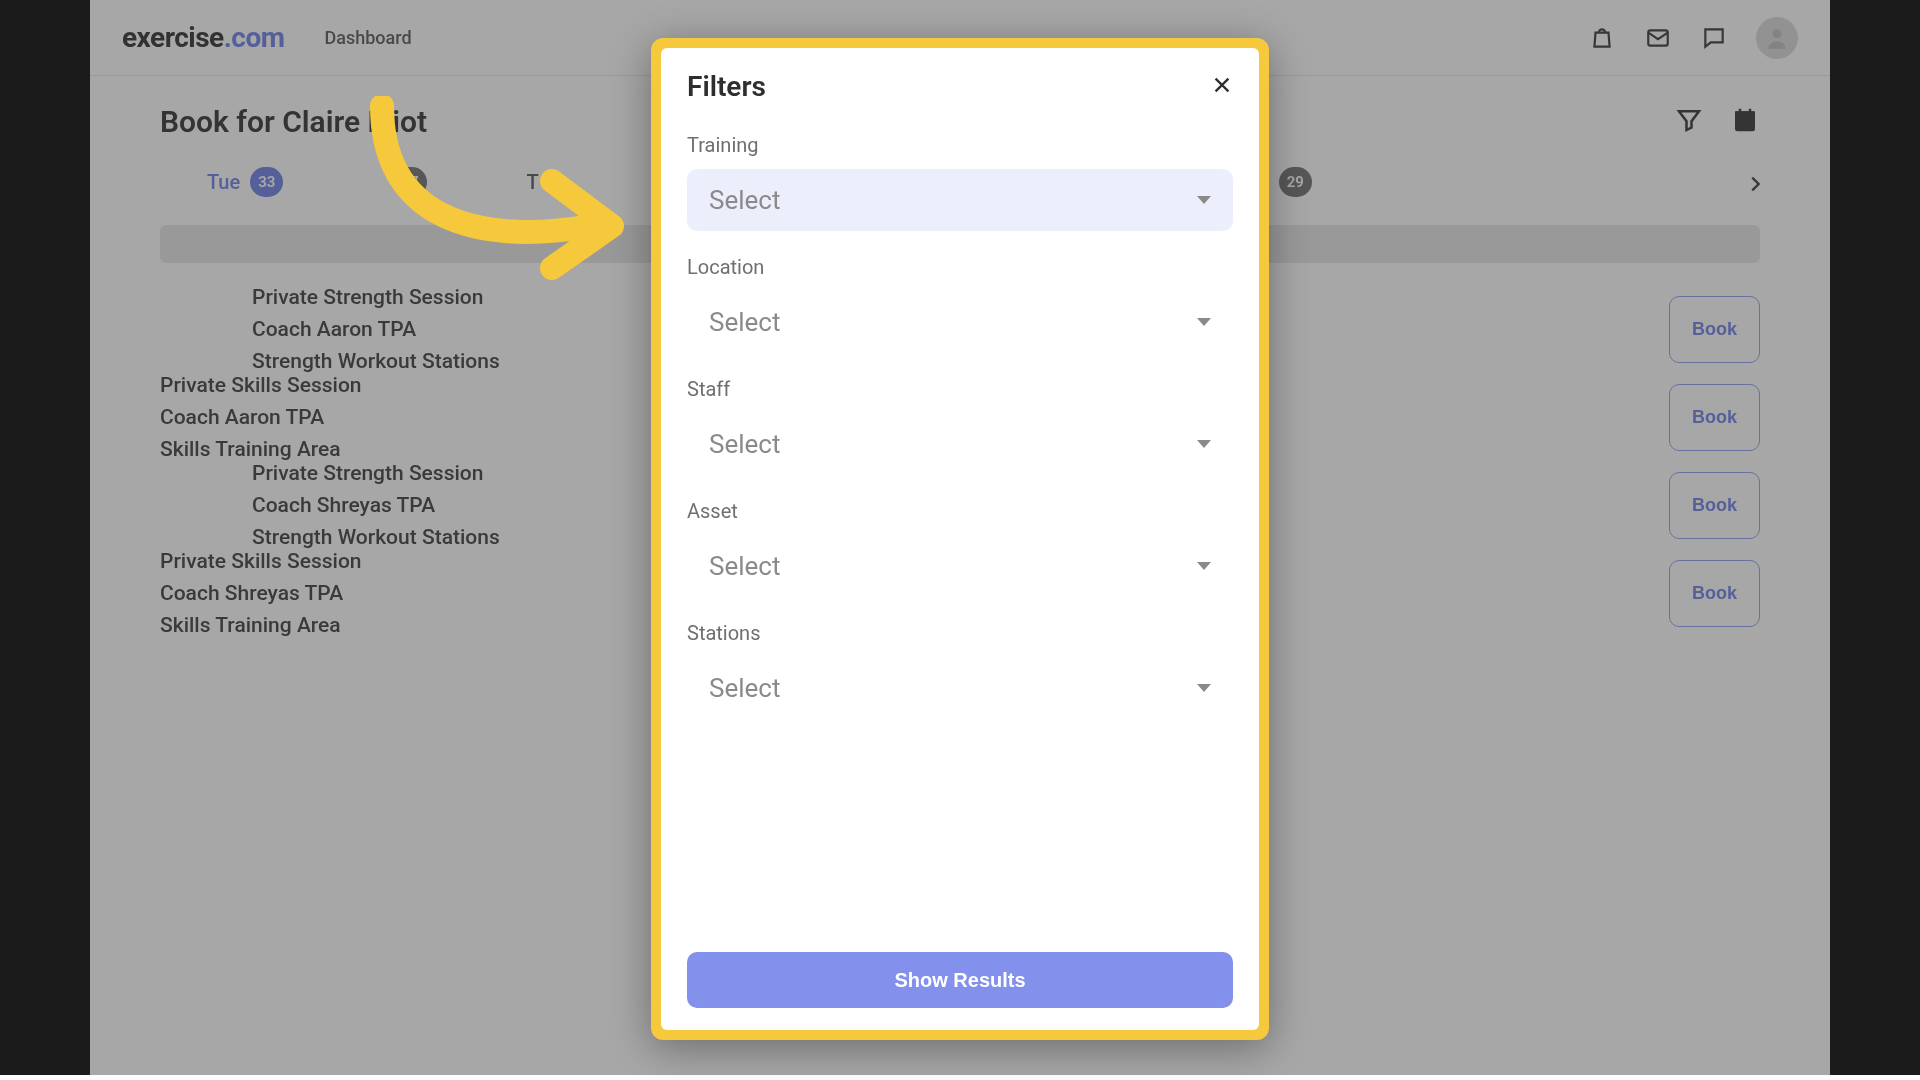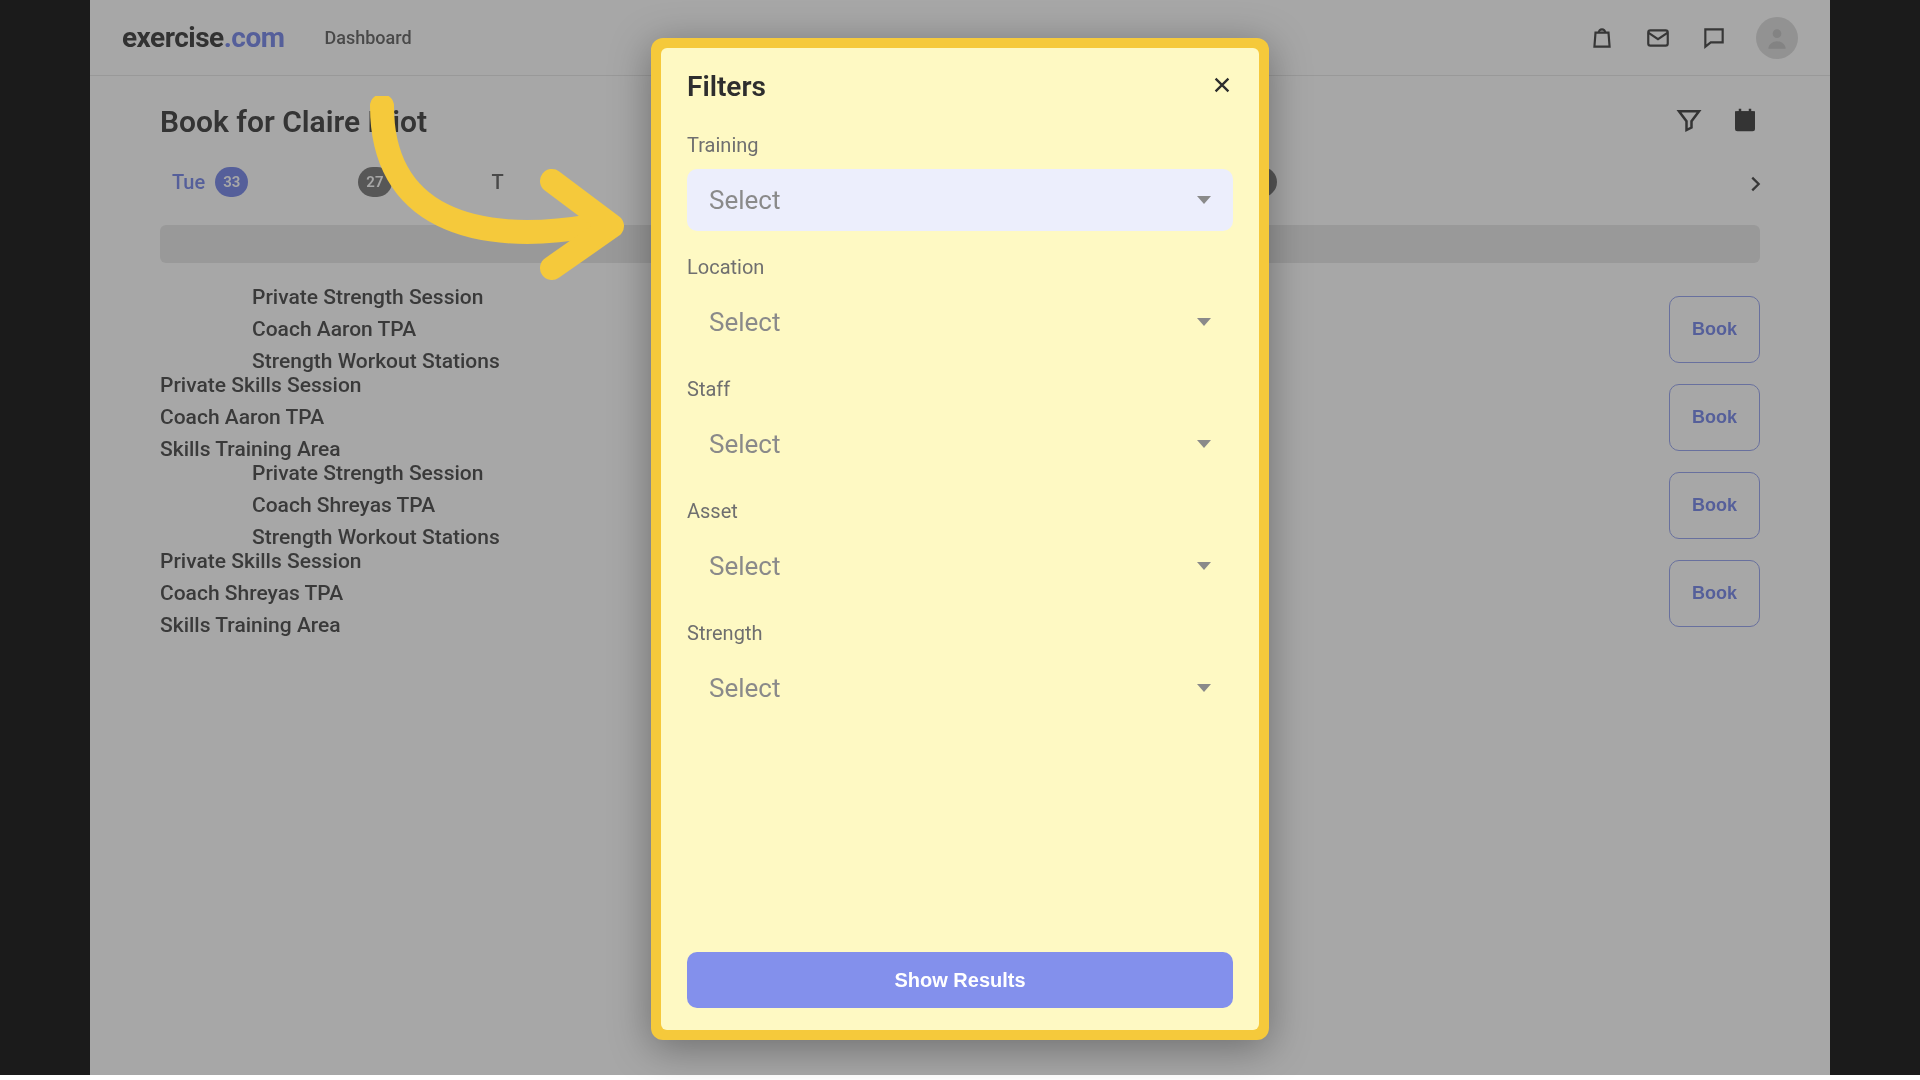--- a/index.html
+++ b/index.html
@@ -19,21 +19,21 @@
 .avatar { width: 42px; height: 42px; border-radius: 50%; background: #d9d9d9; display: flex; align-items: center; justify-content: center; }
 .avatar svg { width: 26px; height: 26px; fill: #bdbdbd; }
 
 
 .page-top { display: flex; align-items: center; justify-content: space-between; padding: 28px 70px 0 70px; }
 .page-title { font-size: 30px; font-weight: 600; color: #2e2e2e; }
 .page-actions { display: flex; gap: 26px; align-items: center; }
 .page-actions svg { width: 30px; height: 30px; stroke: #2e2e2e; fill: none; stroke-width: 2; }
 
 
-.date-tabs { display: flex; align-items: center; gap: 100px; padding: 28px 110px 18px 82px; position: relative; }
+.date-tabs { display: flex; align-items: center; gap: 100px; padding: 28px 110px 18px 117px; position: relative; }
 .date-tab { display: flex; align-items: center; gap: 10px; font-size: 20px; color: #555; font-weight: 500; }
 .date-tab.active { color: #6b7de8; }
 .badge { min-width: 30px; height: 30px; border-radius: 15px; background: #6e6e6e; color: #fff; display: inline-flex; align-items: center; justify-content: center; font-size: 15px; padding: 0 8px; font-weight: 600; }
 .date-tab.active .badge { background: #6b7de8; }
 .date-next { position: absolute; right: 64px; top: 34px; }
 .date-next svg { width: 22px; height: 22px; stroke: #333; fill: none; stroke-width: 2.5; }
 
 
 .greybar { margin: 10px 70px 22px 70px; height: 38px; background: #e6e6e6; border-radius: 6px; }
 
@@ -45,21 +45,21 @@
 .session-text div { font-size: 21px; color: #3a3a3a; font-weight: 500; }
 .book-btn { border: 1.5px solid #8d9bee; color: #6b7de8; background: transparent; border-radius: 10px; padding: 22px 22px; font-size: 18px; font-weight: 600; cursor: pointer; }
 
 
 .scrim { position: absolute; inset: 0; background: rgba(60,60,60,0.45); }
 
 
 
 
 .modal-wrap { position: absolute; left: 651px; top: 38px; width: 618px; height: 1002px; background: #f5c93b; border-radius: 12px; padding: 10px; box-shadow: 0 8px 40px rgba(0,0,0,0.35); }
-.modal { width: 100%; height: 100%; background: #fef9c3; border-radius: 6px; padding: 22px 26px; display: flex; flex-direction: column; }
+.modal { width: 100%; height: 100%; background: #ffffff; border-radius: 6px; padding: 22px 26px; display: flex; flex-direction: column; }
 .modal-head { display: flex; justify-content: space-between; align-items: center; margin-bottom: 22px; }
 .modal-title { font-size: 28px; font-weight: 600; color: #2e2e2e; }
 .close-x svg { width: 22px; height: 22px; stroke: #2e2e2e; stroke-width: 2.5; fill: none; }
 .field-label { font-size: 20px; color: #6f6f6f; margin-bottom: 12px; margin-top: 8px; }
 .select { width: 100%; height: 62px; border-radius: 10px; display: flex; align-items: center; justify-content: space-between; padding: 0 22px; font-size: 26px; color: #8a8a8a; margin-bottom: 24px; cursor: pointer; }
 .select.highlight { background: #eceefc; }
 .select .caret { width: 0; height: 0; border-left: 7px solid transparent; border-right: 7px solid transparent; border-top: 8px solid #8a8a8a; }
 .modal-body { flex: 1; overflow: hidden; }
 .show-btn { width: 100%; height: 56px; background: #8390ec; color: #fff; border: none; border-radius: 10px; font-size: 20px; font-weight: 600; cursor: pointer; }
 
@@ -219,21 +219,21 @@
             <span>Select</span>
             <span class="caret"></span>
           </div>
 
         <div class="field-label">Asset</div>
         <div class="select">
             <span>Select</span>
             <span class="caret"></span>
           </div>
 
-        <div class="field-label">Strength</div>
+        <div class="field-label">Stations</div>
         <div class="select">
             <span>Select</span>
             <span class="caret"></span>
           </div>
       </div>
       <button class="show-btn">Show Results</button>
     </div>
   </div>
 
   <div class="arrow-anno">

